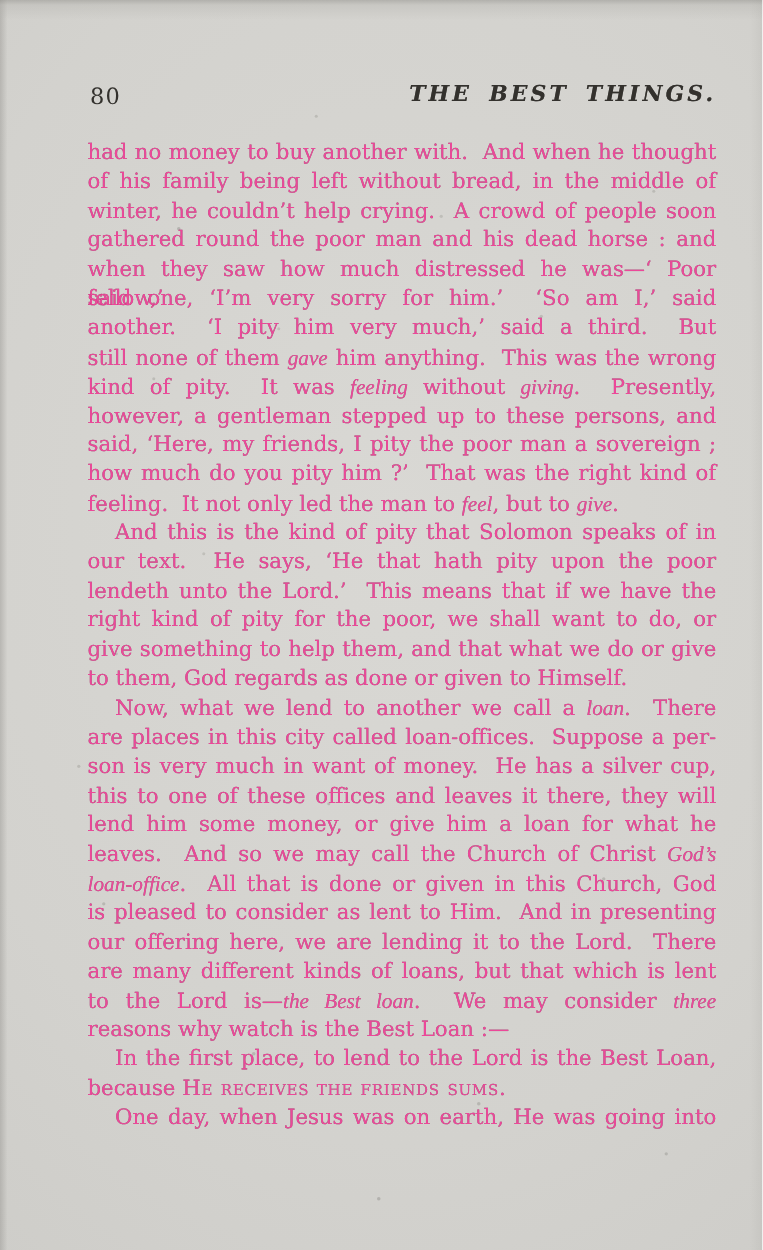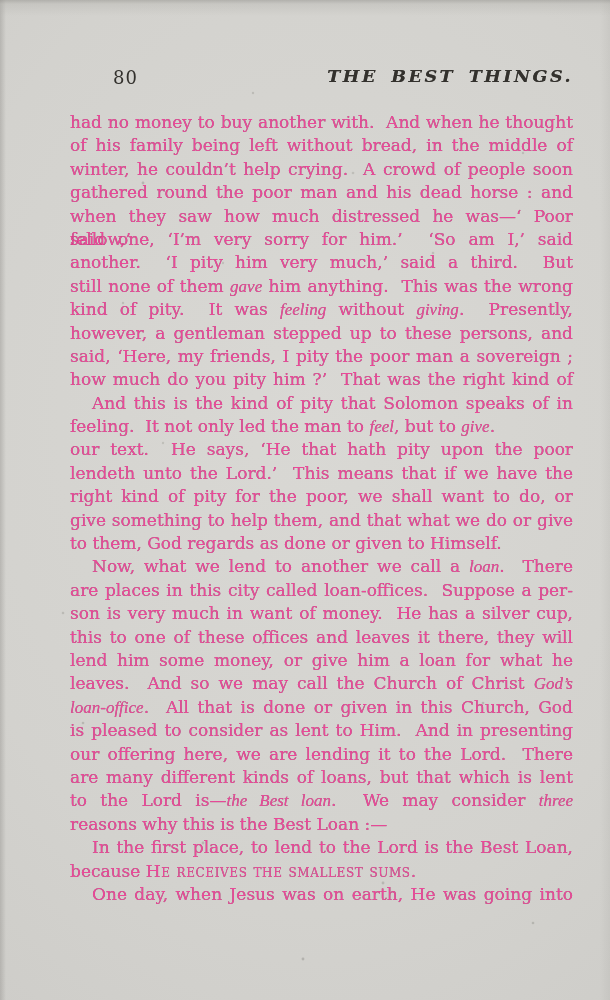--- a/index.html
+++ b/index.html
@@ -31,21 +31,21 @@
       382px 882px 0 0.4px rgba(100,98,92,.25), 162px 442px 0 0.2px rgba(100,98,92,.20),
       472px 562px 0 0.3px rgba(100,98,92,.22), 532px 922px 0 0.3px rgba(100,98,92,.25),
       222px 262px 0 0.2px rgba(100,98,92,.20), 62px 612px 0 0.3px rgba(100,98,92,.22);
   }
   .page-header {
     position: absolute; top: 66px; left: 70px; width: 503px; height: 26px;
     color: #33312d;
   }
   .page-number {
     position: absolute; left: 2px; top: 1px;
-    font-size: 18px; letter-spacing: 1px; margin-left: 41px;
+    font-size: 18px; letter-spacing: 1px;
   }
   .running-title {
     display: block; text-align: right;
     font-style: italic; font-weight: 700;
     font-size: 17.5px; letter-spacing: 2.5px; word-spacing: 5px;
     text-shadow: 0 0 0.5px rgba(51,49,45,0.7);
   }
   .text-block {
     position: absolute; top: 111px; left: 70px; width: 503px;
     color: #ec4899;
@@ -75,35 +75,35 @@
     <div class="line justify"><span>winter, he couldn’t help crying.&nbsp; A crowd of people soon</span></div>
     <div class="line justify"><span>gathered round the poor man and his dead horse : and</span></div>
     <div class="line justify"><span>when they saw how much distressed he was—‘ Poor fellow,’</span></div>
     <div class="line justify"><span>said one, ‘I’m very sorry for him.’&nbsp; ‘So am I,’ said</span></div>
     <div class="line justify"><span>another.&nbsp; ‘I pity him very much,’ said a third.&nbsp; But</span></div>
     <div class="line justify"><span>still none of them </span><span class="i">gave</span><span> him anything.&nbsp; This was the wrong</span></div>
     <div class="line justify"><span>kind of pity.&nbsp; It was </span><span class="i">feeling</span><span> without </span><span class="i">giving</span><span>.&nbsp; Presently,</span></div>
     <div class="line justify"><span>however, a gentleman stepped up to these persons, and</span></div>
     <div class="line justify"><span>said, ‘Here, my friends, I pity the poor man a sovereign ;</span></div>
     <div class="line justify"><span>how much do you pity him ?’&nbsp; That was the right kind of</span></div>
+    <div class="line"><span>feeling.&nbsp; It not only led the man to </span><span class="i">feel</span><span>, but to </span><span class="i">give</span><span>.</span></div>
     <div class="line indent justify"><span>And this is the kind of pity that Solomon speaks of in</span></div>
-    <div class="line"><span>feeling.&nbsp; It not only led the man to </span><span class="i">feel</span><span>, but to </span><span class="i">give</span><span>.</span></div>
     <div class="line justify"><span>our text.&nbsp; He says, ‘He that hath pity upon the poor</span></div>
     <div class="line justify"><span>lendeth unto the Lord.’&nbsp; This means that if we have the</span></div>
     <div class="line justify"><span>right kind of pity for the poor, we shall want to do, or</span></div>
     <div class="line justify"><span>give something to help them, and that what we do or give</span></div>
     <div class="line"><span>to them, God regards as done or given to Himself.</span></div>
     <div class="line indent justify"><span>Now, what we lend to another we call a </span><span class="i">loan</span><span>.&nbsp; There</span></div>
     <div class="line justify"><span>are places in this city called loan-offices.&nbsp; Suppose a per-</span></div>
     <div class="line justify"><span>son is very much in want of money.&nbsp; He has a silver cup,</span></div>
     <div class="line justify"><span>this to one of these offices and leaves it there, they will</span></div>
     <div class="line justify"><span>lend him some money, or give him a loan for what he</span></div>
     <div class="line justify"><span>leaves.&nbsp; And so we may call the Church of Christ </span><span class="i">God’s</span></div>
     <div class="line justify"><span class="i">loan-office</span><span>.&nbsp; All that is done or given in this Church, God</span></div>
     <div class="line justify"><span>is pleased to consider as lent to Him.&nbsp; And in presenting</span></div>
     <div class="line justify"><span>our offering here, we are lending it to the Lord.&nbsp; There</span></div>
     <div class="line justify"><span>are many different kinds of loans, but that which is lent</span></div>
     <div class="line justify"><span>to the Lord is—</span><span class="i">the Best loan</span><span>.&nbsp; We may consider </span><span class="i">three</span></div>
-    <div class="line"><span>reasons why this is the Best Loan :—</span></div>
+    <div class="line"><span>reasons why watch is the Best Loan :—</span></div>
     <div class="line indent justify"><span>In the first place, to lend to the Lord is the Best Loan,</span></div>
-    <div class="line"><span>because </span><span class="sc">He receives the smallest sums</span><span>.</span></div>
+    <div class="line"><span>because </span><span class="sc">He receives the friends sums</span><span>.</span></div>
     <div class="line indent justify"><span>One day, when Jesus was on earth, He was going into</span></div>
   </div>
 
 </body></html>

